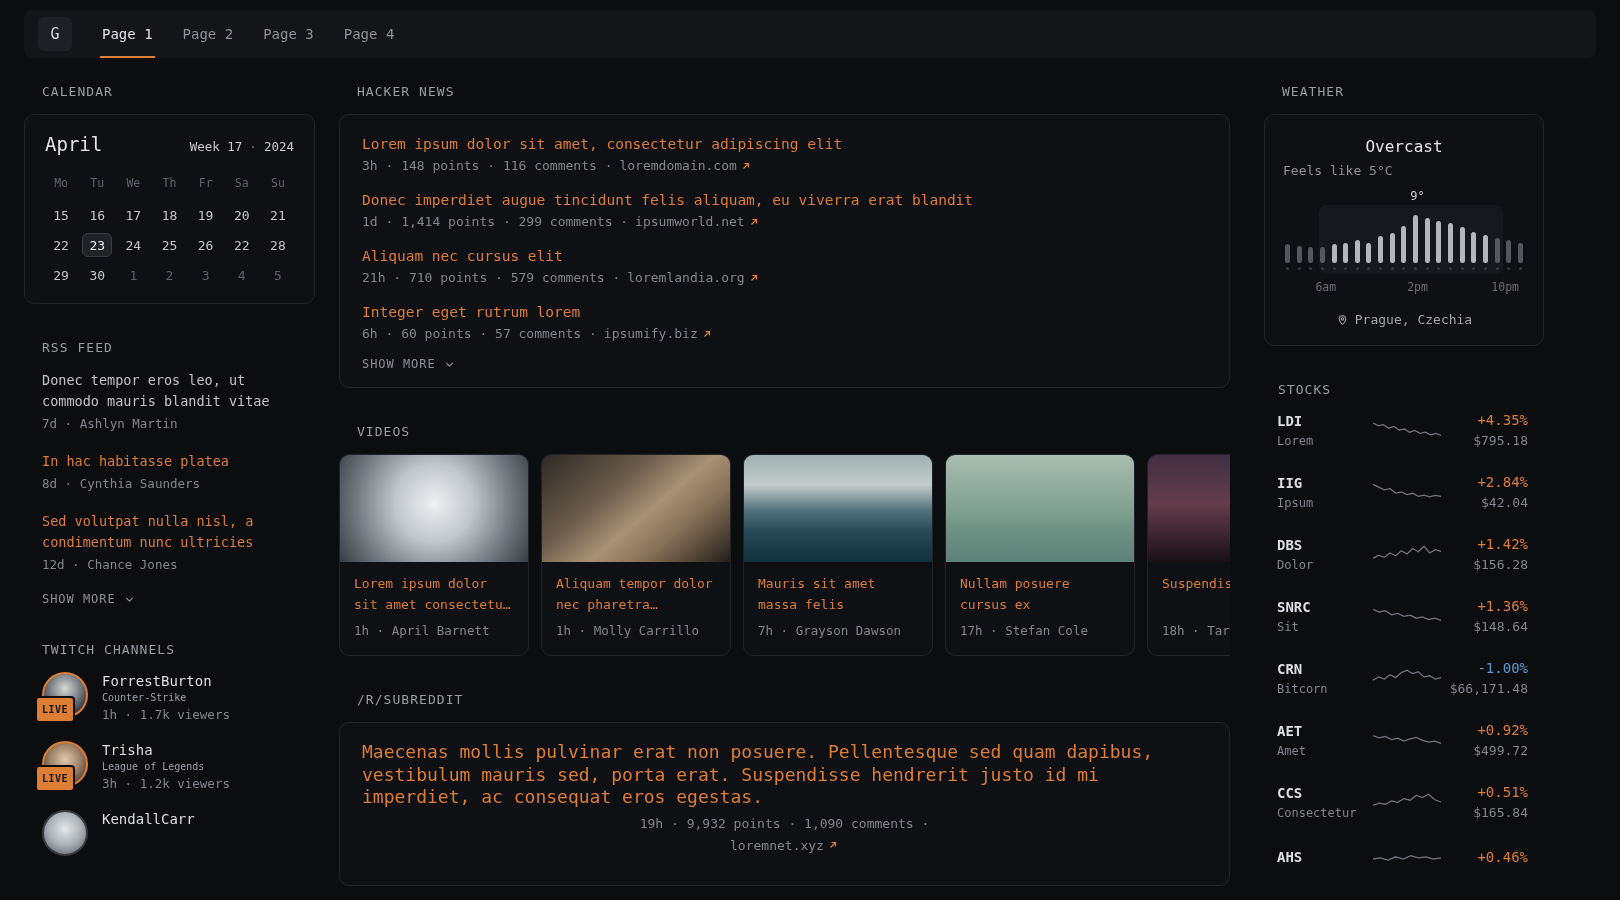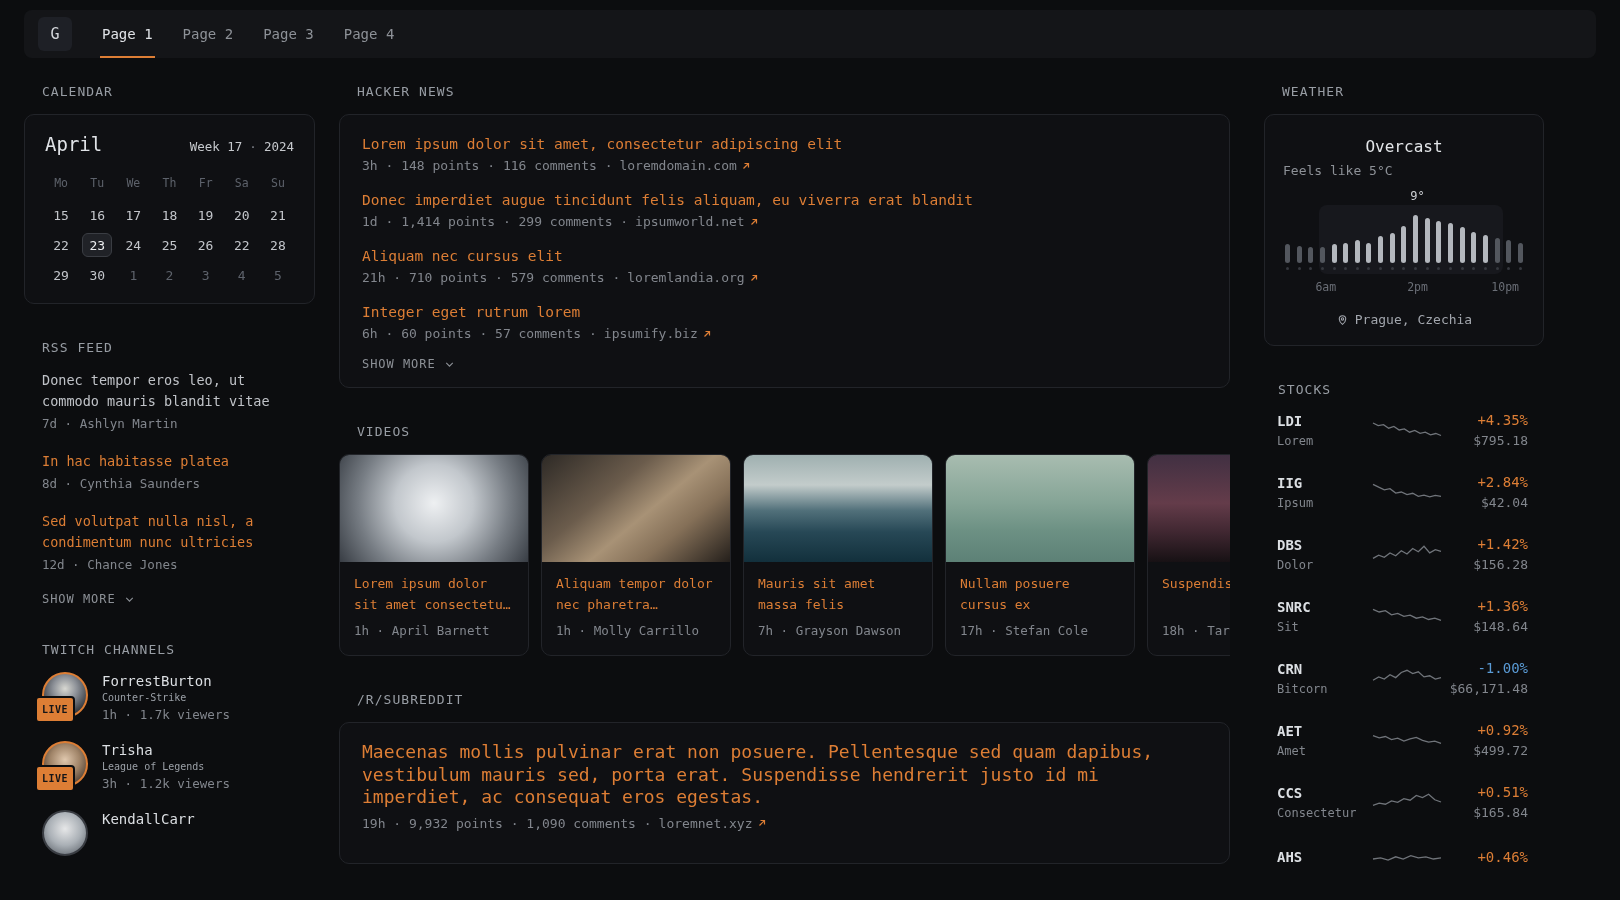--- a/index.html
+++ b/index.html
@@ -338,21 +338,21 @@
           <div class="meta video-meta">18h · Tara</div>
         </div>
       </div>
     </section>
 
     <section>
       <h2 class="w-head">/R/SUBREDDIT</h2>
       <div class="box list-box">
         <div class="hn-item">
           <a class="sub-title">Maecenas mollis pulvinar erat non posuere. Pellentesque sed quam dapibus, vestibulum mauris sed, porta erat. Suspendisse hendrerit justo id mi imperdiet, ac consequat eros egestas.</a>
-          <div class="hn-meta" style="margin-top:7px;">
+          <div class="hn-meta" style="margin-top:7px;flex-direction:column;">
             <span>19h · 9,932 points · 1,090 comments ·</span>
             <a class="domain">
               <span>loremnet.xyz</span>
               <svg class="ext-icon" viewBox="0 0 24 24">
                   <path d="M7 17L17 7M9 7h8v8"></path>
                 </svg>
             </a>
           </div>
         </div>
       </div>

